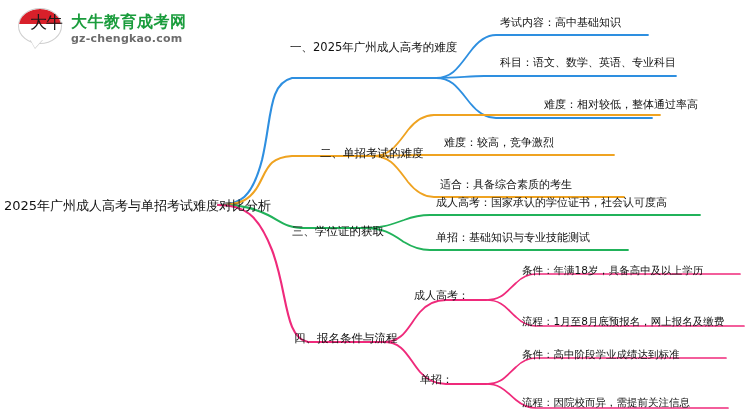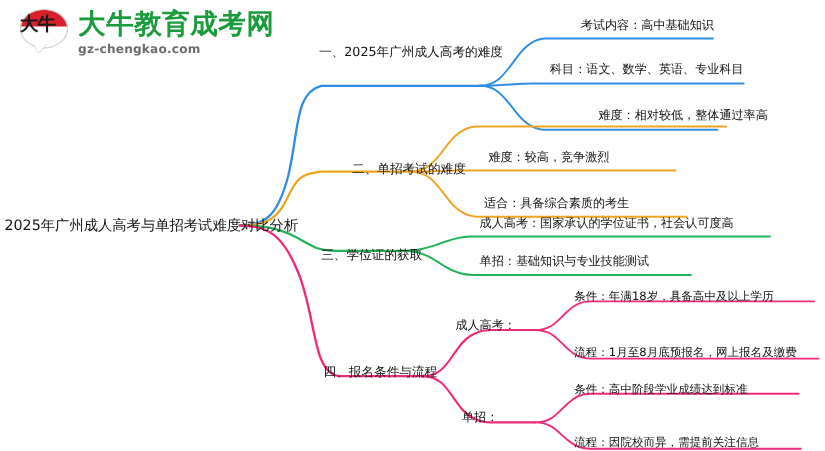--- a/index.html
+++ b/index.html
@@ -70,31 +70,31 @@
     border-left: 5px solid transparent;
     border-right: 8px solid transparent;
     border-top: 9px solid #ffffff;
     filter: drop-shadow(0 1px 0 #cfcfcf);
   }
   .logo-mark .bubble-cn {
     position: absolute;
     left: 0;
     top: 6px;
     width: 44px;
-    text-align: left;
+    text-align: right;
     font-size: 17px;
-    font-weight: bold;
+    font-weight: normal;
     line-height: 1;
     letter-spacing: -1px;
     color: #1a1a1a;
     font-family: "DejaVu Sans", sans-serif;
   }
   .logo-text { display: flex; flex-direction: column; justify-content: center; }
   .logo-title {
-    font-size: 25px;
+    font-size: 16px;
     font-weight: bold;
     color: #1a9c3c;
     letter-spacing: 0.5px;
     line-height: 1.1;
     font-family: "DejaVu Sans", sans-serif;
   }
   .logo-sub {
     font-size: 11px;
     font-weight: bold;
     color: #6c6c6c;
@@ -173,21 +173,21 @@
     </div>
     <div class="logo-text">
       <div class="logo-title">大牛教育成考网</div>
       <div class="logo-sub">gz-chengkao.com</div>
     </div>
   </div>
 
   <div class="node root">2025年广州成人高考与单招考试难度对比分析</div>
 
   <div class="node l1" style="left:290px; top:40px;">一、2025年广州成人高考的难度</div>
-  <div class="node l2" style="left:528px; top:16px;">考试内容：高中基础知识</div>
+  <div class="node l2" style="left:500px; top:16px;">考试内容：高中基础知识</div>
   <div class="node l2" style="left:500px; top:56px;">科目：语文、数学、英语、专业科目</div>
   <div class="node l2" style="left:500px; top:98px;padding-left:44px;">难度：相对较低，整体通过率高</div>
 
   <div class="node l1" style="left:292px; top:146px;margin-left:28px;">二、单招考试的难度</div>
   <div class="node l2" style="left:444px; top:136px;">难度：较高，竞争激烈</div>
   <div class="node l2" style="left:440px; top:178px;">适合：具备综合素质的考生</div>
 
   <div class="node l1" style="left:292px; top:224px;">三、学位证的获取</div>
   <div class="node l2" style="left:436px; top:196px;">成人高考：国家承认的学位证书，社会认可度高</div>
   <div class="node l2" style="left:436px; top:231px;">单招：基础知识与专业技能测试</div>

